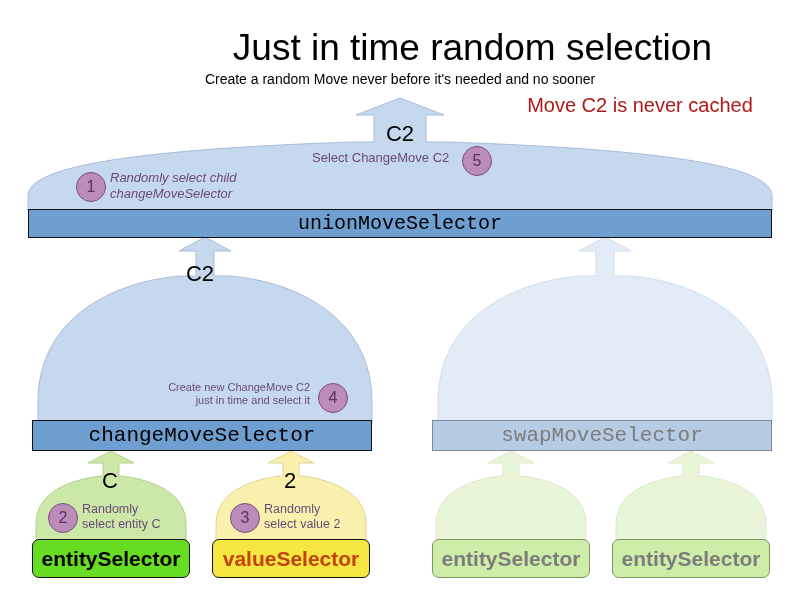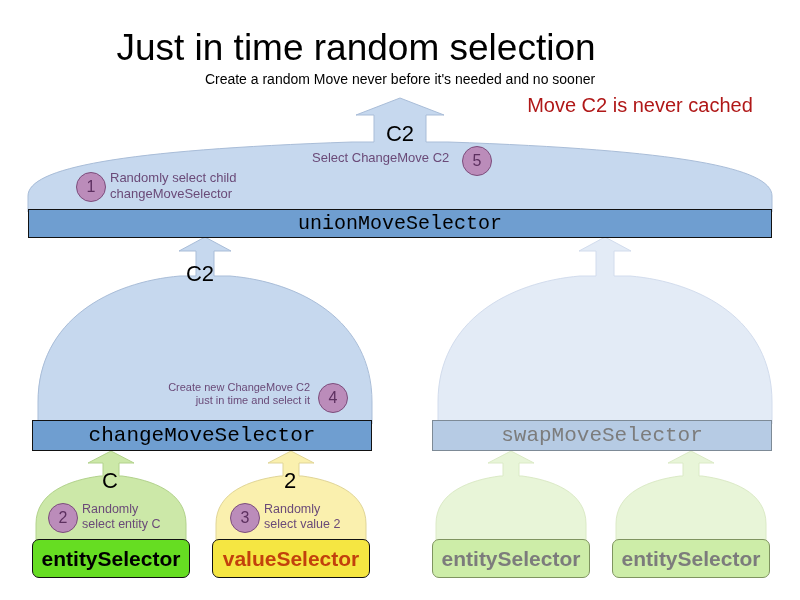--- a/index.html
+++ b/index.html
@@ -24,21 +24,21 @@
     left: 0;
     top: 0;
     width: 800px;
     height: 600px;
   }
   .hdr-title {
     position: absolute;
     left: 0;
     top: 27px;
     width: 712px;
-    text-align: center;
+    text-align: right;
     font-size: 37px;
     color: #000000;
     letter-spacing: 0px;
     white-space: nowrap;
   }
   .hdr-sub {
     position: absolute;
     left: 0;
     top: 71px;
     width: 800px;
@@ -133,21 +133,21 @@
   .lbl-c2-mid   { left: 155px; top: 261px; width: 90px; }
   .lbl-c-left   { left: 65px;  top: 468px; width: 90px; }
   .lbl-2-right  { left: 245px; top: 468px; width: 90px; }
 
   .note {
     position: absolute;
     color: #6a4a78;
     white-space: pre;
     line-height: 1.22;
   }
-  .note-1 { left: 110px; top: 170px; font-size: 13px; text-align: left; }
+  .note-1 { left: 110px; top: 170px; font-size: 13px; text-align: left; font-style: italic; }
   .note-5 { left: 312px; top: 150px; font-size: 13px; text-align: left; }
   .note-4 { left: 120px; top: 381px; font-size: 11px; text-align: right; width: 190px; }
   .note-2 { left: 82px;  top: 502px; font-size: 12.5px; text-align: left; }
   .note-3 { left: 264px; top: 502px; font-size: 12.5px; text-align: left; }
 
   .badge {
     position: absolute;
     width: 28px;
     height: 28px;
     border-radius: 50%;

